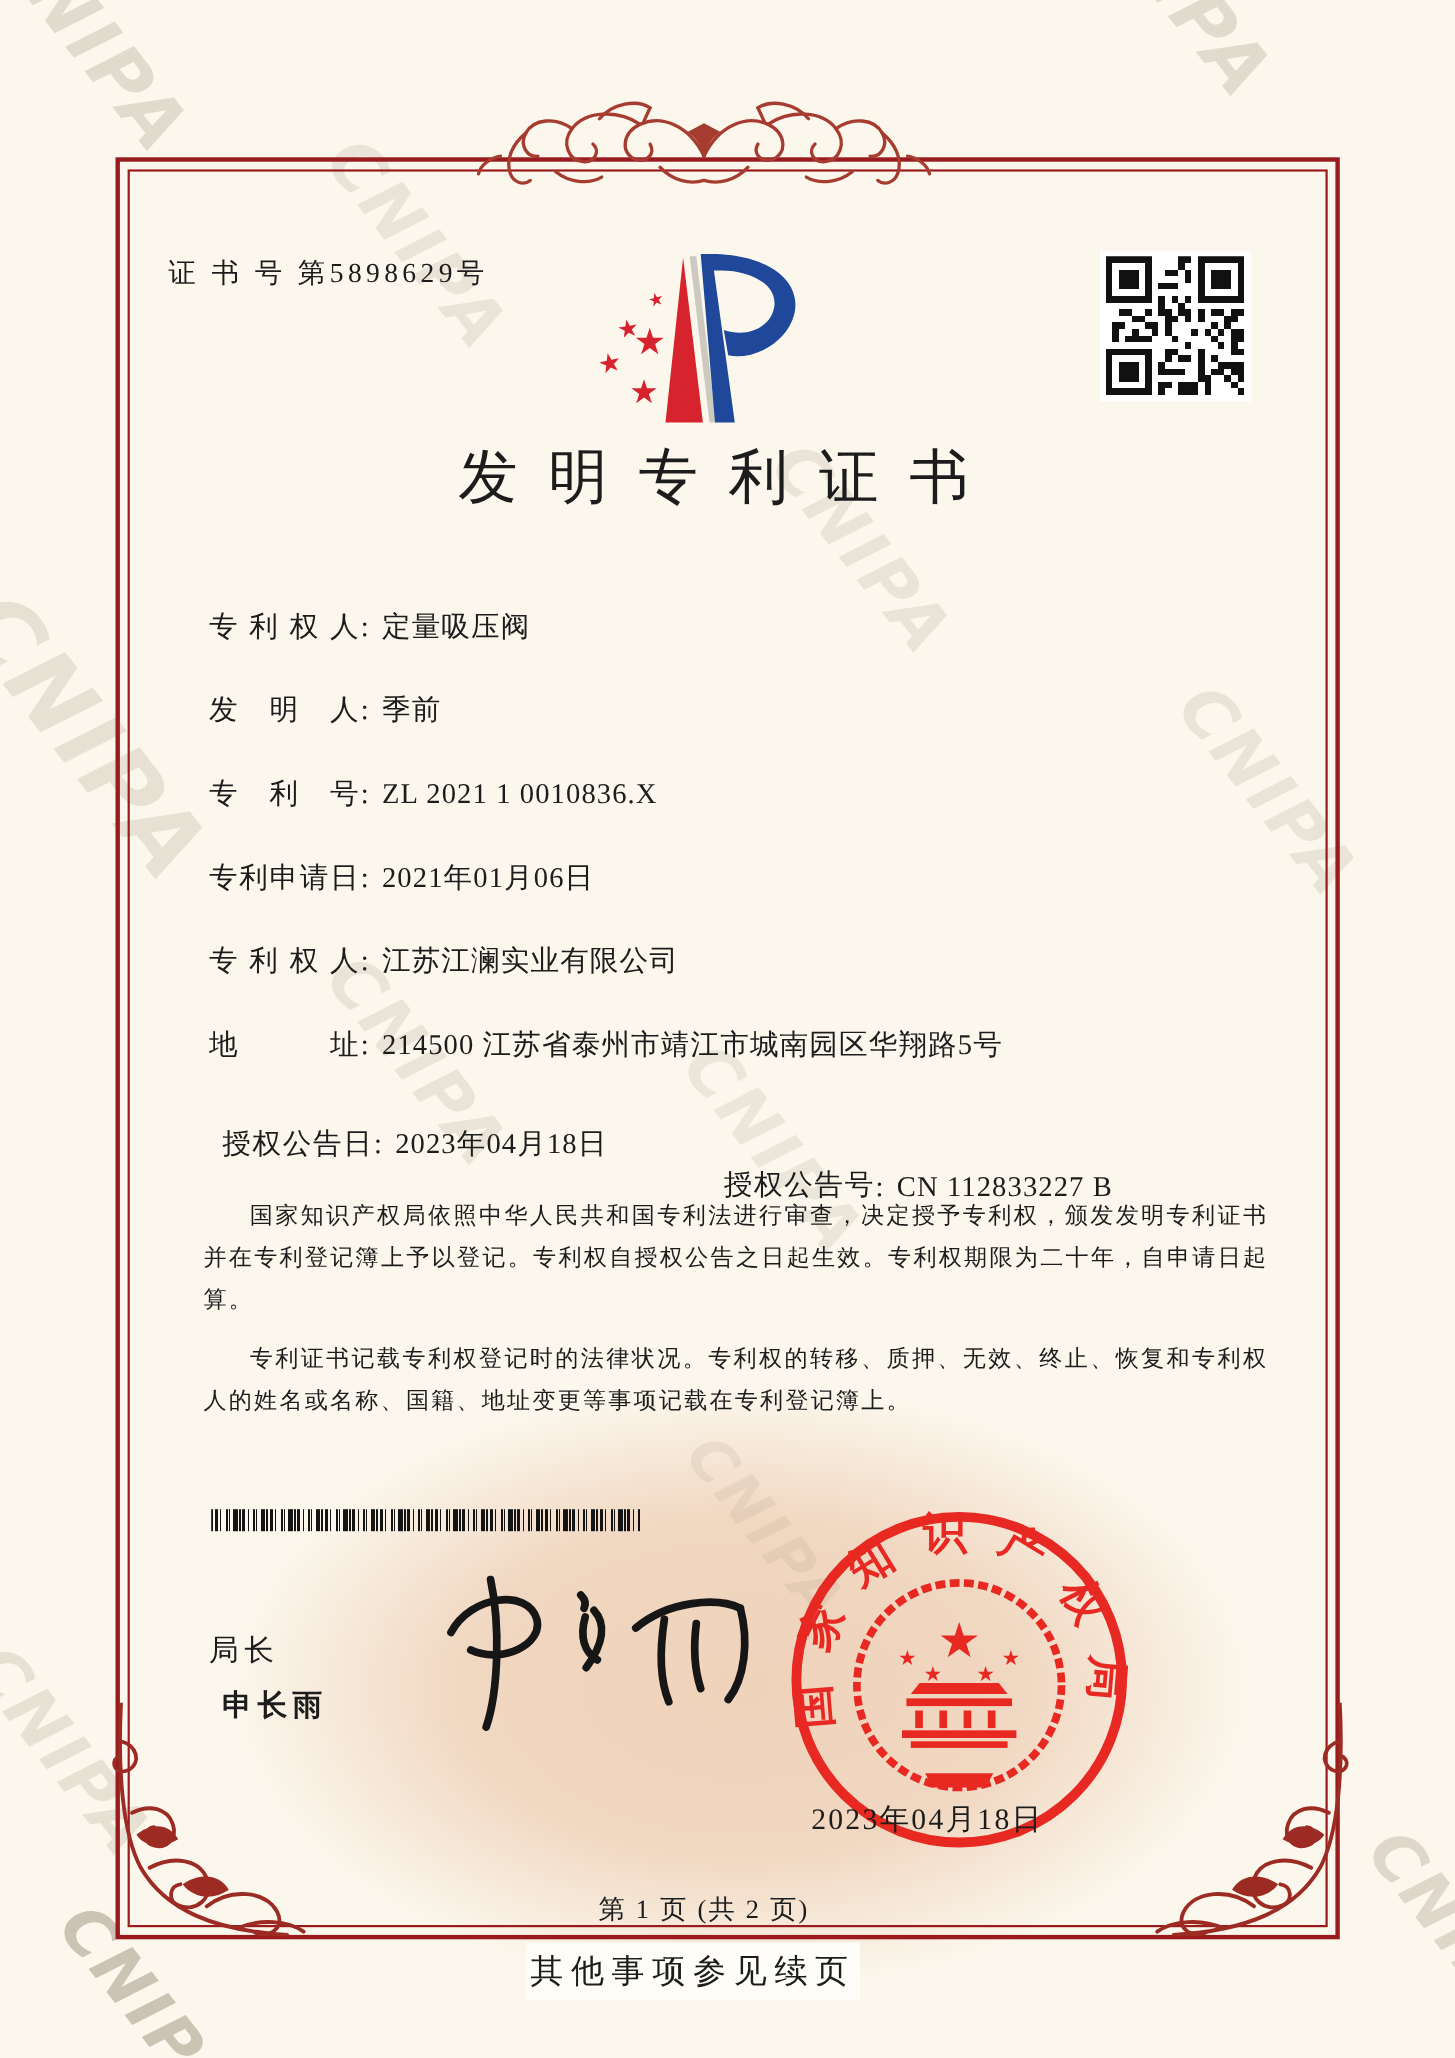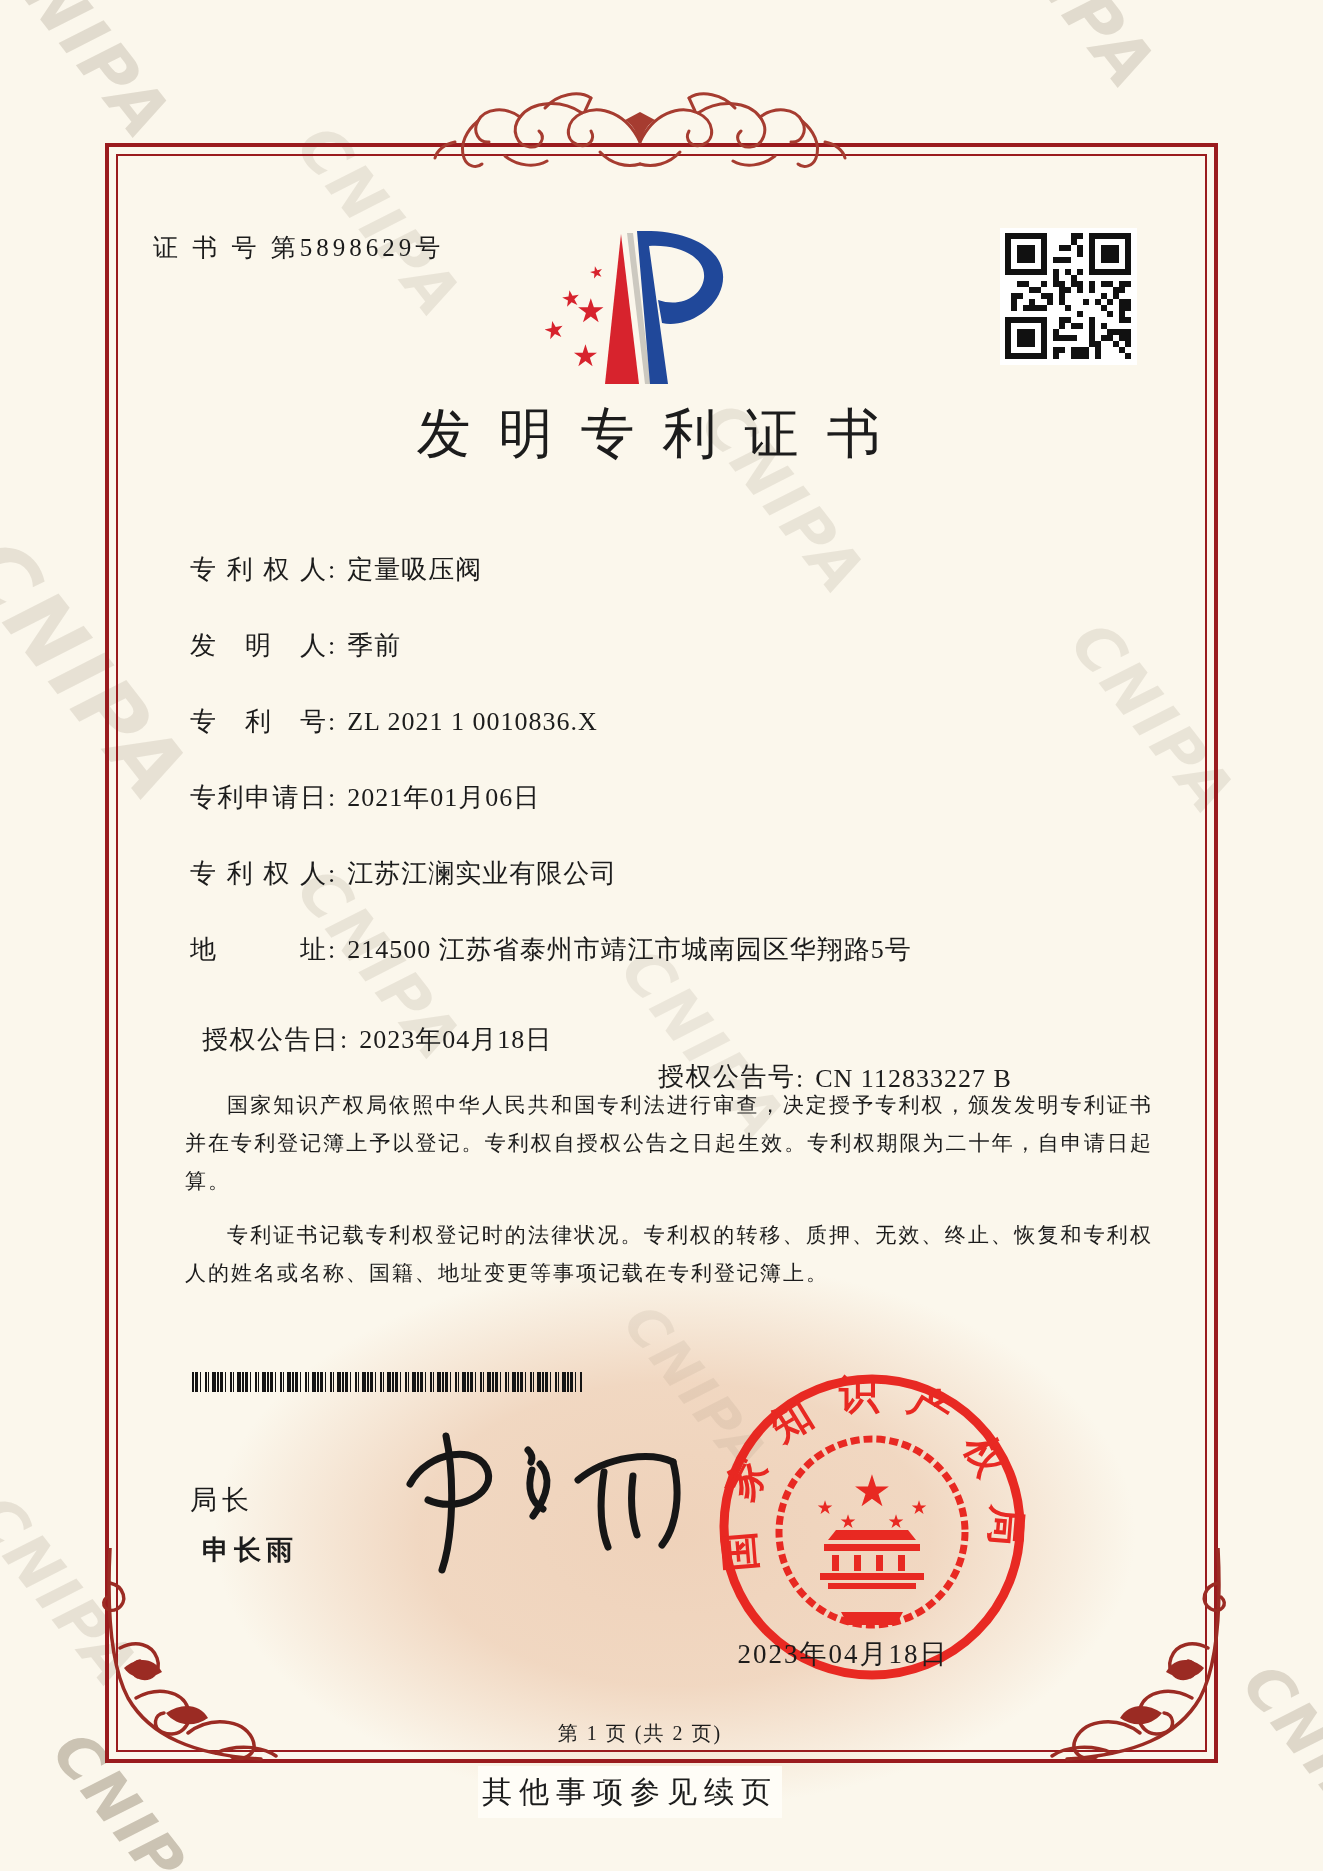--- a/index.html
+++ b/index.html
@@ -47,21 +47,21 @@
   .signature { position:absolute; left:380px; top:1428px; }
   .seal { position:absolute; left:713px; top:1372px; }
   .qr-box { position:absolute; left:1000px; top:228px; width:137px; height:137px; background:#ffffff; }
   .qr-box svg { position:absolute; left:5px; top:5px; }
   .logo { position:absolute; left:545px; top:228px; }
   .ornament { position:absolute; left:425px; top:84px; }
   .corner-fl { position:absolute; top:1548px; }
   .corner-fl.left { left:96px; }
   .corner-fl.right { left:997px; transform:scaleX(-1); }
   .page-note { position:absolute; left:0; top:1720px; width:1280px; text-align:center;
-    font-size:20px; letter-spacing:2px; }
+    font-size:24px; letter-spacing:2px; }
   .cont-band { position:absolute; left:478px; top:1766px; width:304px; height:52px;
     background:#fffdf7; display:flex; align-items:center; justify-content:center;
     font-size:30px; letter-spacing:7px; }
 </style>
 </head>
 <body>
 
 <div class="page">
 
   <span class="wm" style="left:-40px;top:-5px;font-size:68px;opacity:.22">CNIPA</span>

